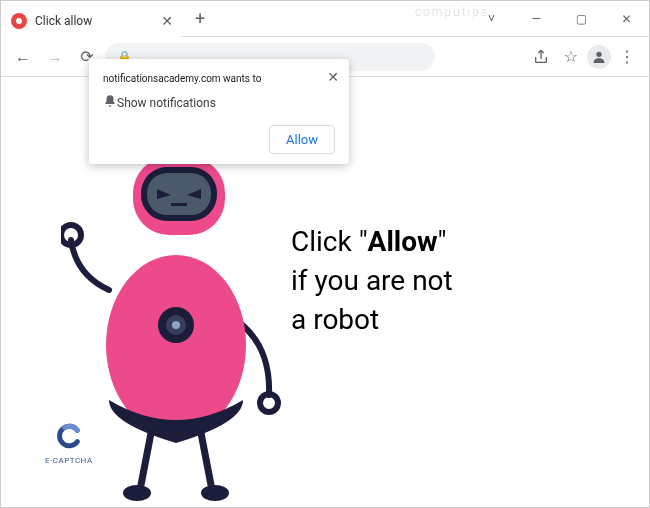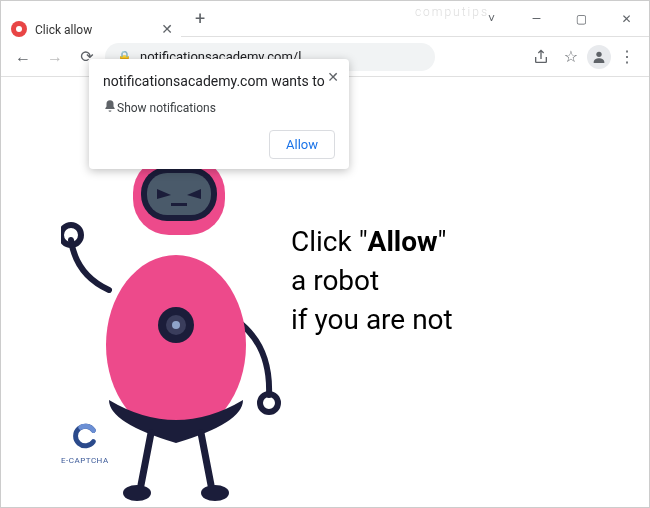--- a/index.html
+++ b/index.html
@@ -1,49 +1,49 @@
 <!DOCTYPE html>
 <html><head>
   <meta charset="utf-8">
   <style>
     * { margin: 0; padding: 0; box-sizing: border-box; font-family: -apple-system, BlinkMacSystemFont, "Segoe UI", Roboto, Arial, sans-serif; }
     body { width: 650px; height: 508px; background: #fff; border: 1px solid #ccc; overflow: hidden; position: relative; }
     
     
     .title-bar { height: 36px; background: #fff; display: flex; align-items: center; border-bottom: 1px solid #e0e0e0; }
-    .tab { display: flex; align-items: flex-end; padding: 0 8px 0 10px; height: 32px; border-radius: 8px 8px 0 0; background: #fff; margin-top: 4px; min-width: 180px; gap: 8px; font-size: 12px; color: #333; position: relative;}
+    .tab { display: flex; align-items: center; padding: 0 8px 0 10px; height: 32px; border-radius: 8px 8px 0 0; background: #fff; margin-top: 4px; min-width: 180px; gap: 8px; font-size: 12px; color: #333; position: relative;}
     .favicon { width: 16px; height: 16px; border-radius: 50%; background: #e84545; display: flex; align-items: center; justify-content: center; }
     .favicon::after { content: ""; width: 6px; height: 6px; border-radius: 50%; background: #fff; }
     .tab-close { margin-left: auto; color: #5f6368; font-size: 14px; cursor: pointer; }
     .new-tab { margin-left: 10px; color: #5f6368; font-size: 18px; line-height: 1; cursor: pointer; padding: 4px; }
     .watermark { position: absolute; right: 160px; top: 4px; color: #ddd; font-size: 12px; letter-spacing: 2px; font-weight: 300;}
     .window-controls { margin-left: auto; display: flex; }
     .win-btn { width: 45px; height: 36px; display: flex; align-items: center; justify-content: center; color: #5f6368; cursor: pointer; font-size: 12px;}
     
     
     .toolbar { height: 40px; display: flex; align-items: center; padding: 0 8px; gap: 4px; border-bottom: 1px solid #e0e0e0; }
     .nav-icon { width: 28px; height: 28px; display: flex; align-items: center; justify-content: center; color: #5f6368; cursor: pointer; border-radius: 50%; font-size: 16px; }
     .nav-icon.disabled { color: #bdbdbd; }
     .omnibox { flex: 1; height: 28px; background: #f1f3f4; border-radius: 14px; display: flex; align-items: center; padding: 0 12px; gap: 8px; font-size: 13px; color: #202124; max-width: 330px;}
     .lock { color: #5f6368; font-size: 12px; }
     .right-icons { margin-left: auto; display: flex; gap: 2px; align-items: center;}
     .avatar { width: 24px; height: 24px; background: #e8eaed; border-radius: 50%; display: flex; align-items: center; justify-content: center; font-size: 14px; color: #5f6368;}
     
     
     .prompt { position: absolute; left: 88px; top: 58px; width: 260px; background: #fff; border-radius: 4px; box-shadow: 0 2px 10px rgba(0,0,0,0.25); padding: 14px 14px 10px 14px; z-index: 10; }
-    .prompt-title { font-size: 14px; color: #202124; margin-bottom: 10px; }
+    .prompt-title { font-size: 10px; color: #202124; margin-bottom: 10px; }
     .prompt-row { display: flex; align-items: center; font-size: 12px; color: #3c4043; margin-bottom: 14px; }
     .prompt-close { position: absolute; right: 10px; top: 10px; color: #5f6368; cursor: pointer; font-size: 14px;}
     .prompt-buttons { display: flex; justify-content: flex-end; gap: 8px; }
     .prompt-btn { border: 1px solid #dadce0; background: #fff; color: #1a73e8; font-size: 13px; padding: 6px 16px; border-radius: 4px; cursor: pointer; }
     
     
     .page { position: absolute; top: 76px; left: 0; right: 0; bottom: 0; background: #fff; }
     .message { position: absolute; left: 290px; top: 145px; font-family: Georgia, 'Times New Roman', serif; font-size: 28px; line-height: 1.4; color: #000; }
-    .captcha-logo { position: absolute; left: 60px; bottom: 42px; text-align: center; }
+    .captcha-logo { position: absolute; left: 44px; bottom: 42px; text-align: center; }
     .captcha-c { width: 28px; height: 28px; margin: 0 auto 2px auto; }
     .captcha-label { font-size: 8px; color: #3b5998; letter-spacing: 0.5px; }
     
     
     .robot { position: absolute; left: 60px; top: 68px; width: 230px; }
   </style>
 </head>
 <body>
 
 <div class="title-bar">
@@ -61,21 +61,20 @@
     <span class="win-btn">✕</span>
   </div>
 </div>
 
 <div class="toolbar">
   <span class="nav-icon">←</span>
   <span class="nav-icon disabled">→</span>
   <span class="nav-icon">⟳</span>
   <div class="omnibox">
     <span class="lock">🔒</span>
-    <span>notificationsacademy.com/l</span>
   </div>
   <div class="right-icons">
     <span class="nav-icon">
       <svg width="16" height="16" viewBox="0 0 24 24" fill="none" stroke="#5f6368" stroke-width="2">
           <path d="M4 12v7a1 1 0 001 1h14a1 1 0 001-1v-7M16 6l-4-4-4 4M12 2v13"></path>
         </svg>
     </span>
     <span class="nav-icon">☆</span>
     <span class="avatar">
       <svg width="16" height="16" viewBox="0 0 24 24" fill="#5f6368">
@@ -136,22 +135,22 @@
     <path d="M90 288 L80 340" stroke="#1b1d3a" stroke-width="7" stroke-linecap="round"></path>
     <ellipse cx="76" cy="348" rx="14" ry="8" fill="#1b1d3a"></ellipse>
     <path d="M140 288 L150 340" stroke="#1b1d3a" stroke-width="7" stroke-linecap="round"></path>
     <ellipse cx="154" cy="348" rx="14" ry="8" fill="#1b1d3a"></ellipse>
   </svg>
 
   <div class="message">
     <div>
       <span>Click "</span><b>Allow</b><span>"</span>
     </div>
+    <div>if you are not</div>
     <div>a robot</div>
-    <div>if you are not</div>
   </div>
 
   <div class="captcha-logo">
     <svg class="captcha-c" viewBox="0 0 40 40">
       <path d="M32 12 A14 14 0 1 0 32 28" stroke="#2b4a8b" stroke-width="7" fill="none" stroke-linecap="round"></path>
       <path d="M32 12 A14 14 0 1 0 32 28" stroke="#6b8fd4" stroke-width="7" fill="none" stroke-linecap="round" stroke-dasharray="20 60"></path>
     </svg>
     <div class="captcha-label">E-CAPTCHA</div>
   </div>
 </div>

